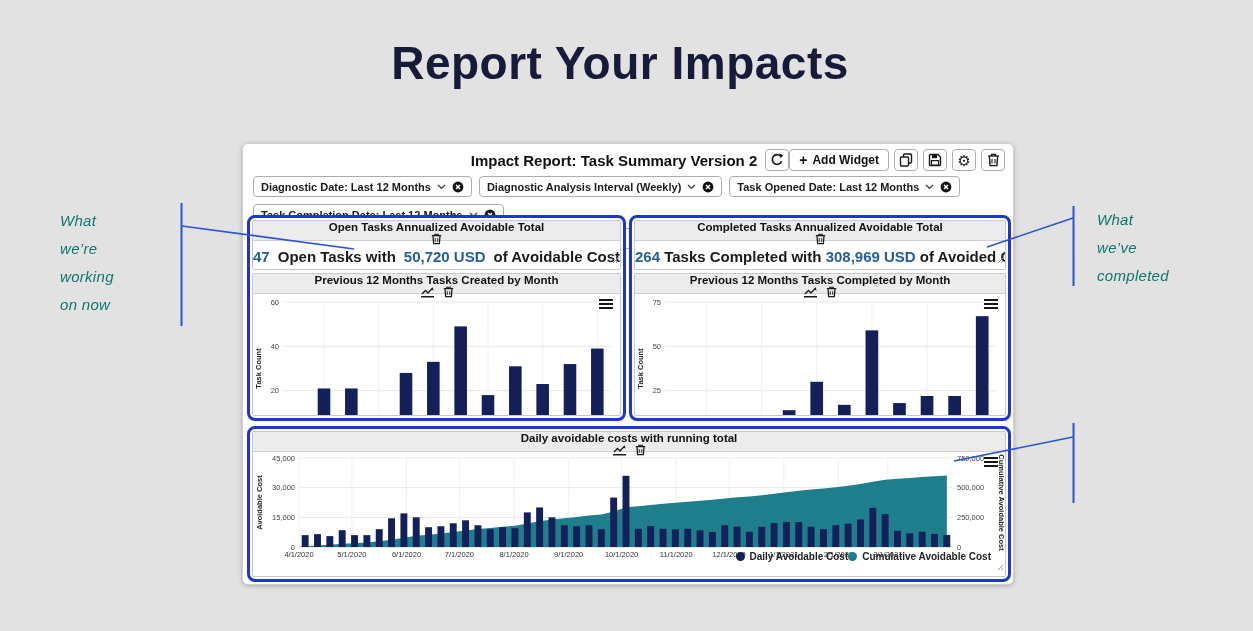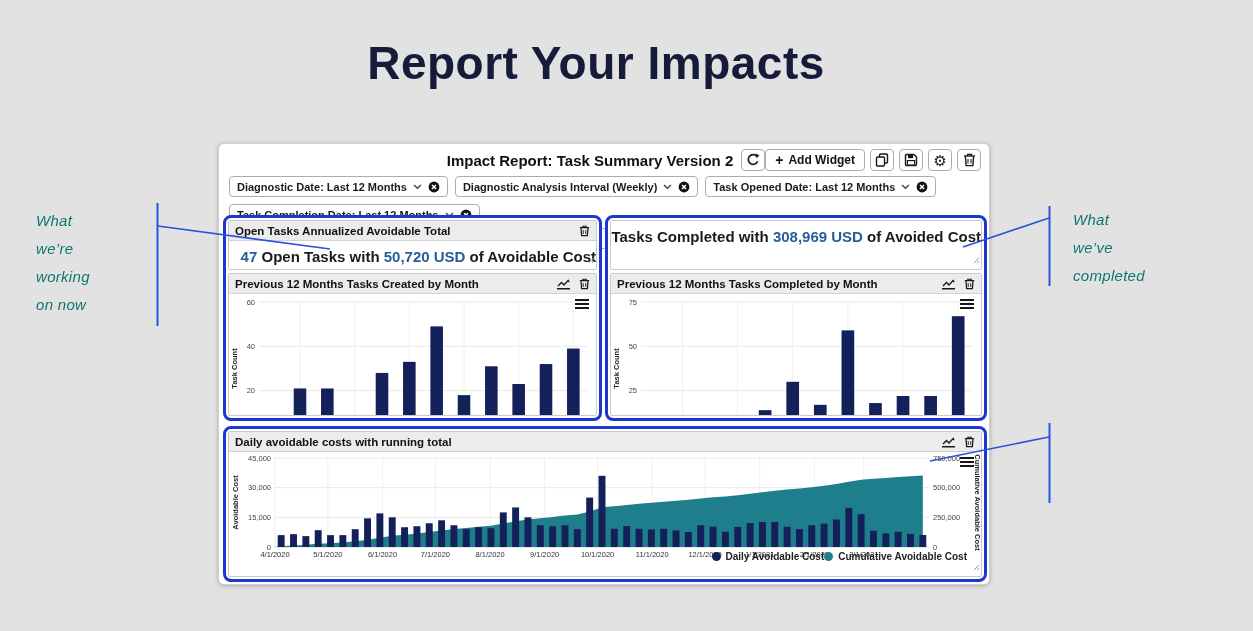--- a/index.html
+++ b/index.html
@@ -2,21 +2,21 @@
 <html><head>
 <meta charset="utf-8">
 <style>
   html,body{margin:0;padding:0;}
   body{
     width:1253px;height:631px;position:relative;overflow:hidden;
     background:#e2e2e2;
     font-family:"Liberation Sans",sans-serif;
     -webkit-font-smoothing:antialiased;
   }
-  .page{position:absolute;inset:0;}
+  .page{position:absolute;inset:0;margin-left:24px;}
   
   .page-title{
     position:absolute;left:0;top:36px;width:1192px;text-align:center;
     font-size:46px;font-weight:800;letter-spacing:.5px;color:#171b3a;margin:0;
   }
   
   .annotation{
     position:absolute;font-size:15px;font-style:italic;font-weight:500;
     color:#0f766e;line-height:28px;white-space:pre-line;letter-spacing:.3px;
   }
@@ -60,28 +60,28 @@
   }
   #group-open{left:4px;top:71px;width:379px;height:206px;}
   #group-completed{left:386px;top:71px;width:382px;height:206px;}
   #group-daily{left:4px;top:282px;width:764px;height:156px;}
   .widget{
     position:relative;border:1px solid #c9c9c9;border-radius:2px;background:#fff;
     overflow:hidden;box-sizing:border-box;
   }
   .whead{
     display:flex;align-items:center;justify-content:space-between;
-    height:19px;background:#ececec;border-bottom:1px solid #d2d2d2;padding:0 6px;
+    height:19px;background:#ececec;border-bottom:1px solid #d2d2d2;padding:0 6px;flex-direction:column;
   }
   .whead .wtitle{font-size:11.5px;font-weight:700;color:#111;}
   .whead-icons{display:flex;align-items:center;gap:8px;}
   .whead-icons .hicon{display:inline-flex;cursor:pointer;}
   .summary{height:50px;flex:none;}
   .sbody{
-    display:flex;align-items:center;justify-content:flex-end;height:30px;
+    display:flex;align-items:center;justify-content:space-between;height:30px;
     font-size:15px;font-weight:700;color:#1a1a1a;white-space:pre;
   }
   .sbody .num{color:#275d9b;}
   .chartw{flex:1;}
   .chartbox{position:relative;}
   .burger{position:absolute;right:7px;top:5px;width:14px;cursor:pointer;}
   .burger i{display:block;height:2px;background:#171717;margin:0 0 2px 0;}
   .resize-handle{position:absolute;right:1px;bottom:1px;cursor:nwse-resize;}
   
   .legend{
@@ -302,20 +302,33 @@
               <i></i>
               <i></i>
               <i></i>
             </div>
         </div>
       </div>
     </div>
 
     <div class="group" id="group-completed">
       <div class="widget summary">
+        <div class="whead">
+          <span class="wtitle">Completed Tasks Annualized Avoidable Total</span>
+          <span class="whead-icons">
+            <span class="hicon">
+              <svg width="11" height="12" viewBox="0 0 13 14">
+                  <path d="M1 3h11" stroke="#1a1a1a" stroke-width="1.5"></path>
+                  <path d="M4.5 3V1.4h4V3" fill="none" stroke="#1a1a1a" stroke-width="1.4"></path>
+                  <path d="M2.4 3.6l.7 9h6.8l.7-9" fill="none" stroke="#1a1a1a" stroke-width="1.5"></path>
+                  <path d="M5 6v4.5M8 6v4.5" stroke="#1a1a1a" stroke-width="1.1"></path>
+                </svg>
+            </span>
+          </span>
+        </div>
         <div class="sbody"><span class="num">264</span><span> Tasks Completed with </span><span class="num">308,969 USD</span><span> of Avoided Cost</span></div>
         <span class="resize-handle"><svg width="8" height="8" viewBox="0 0 8 8">
               <path d="M7 2 2 7M7 5 5 7" stroke="#999" stroke-width="1" fill="none"></path>
             </svg></span>
       </div>
       <div class="widget chartw">
         <div class="whead">
           <span class="wtitle">Previous 12 Months Tasks Completed by Month</span>
           <span class="whead-icons">
             <span class="hicon">

